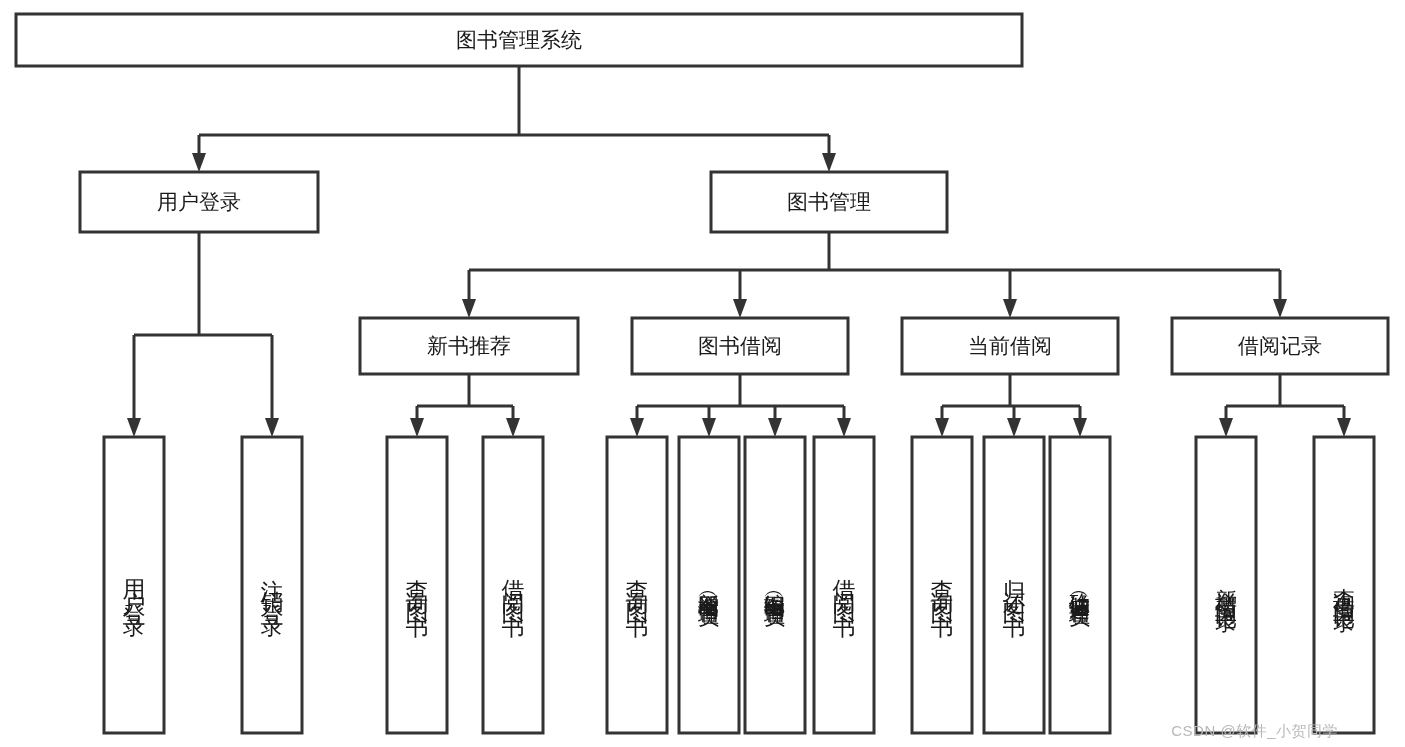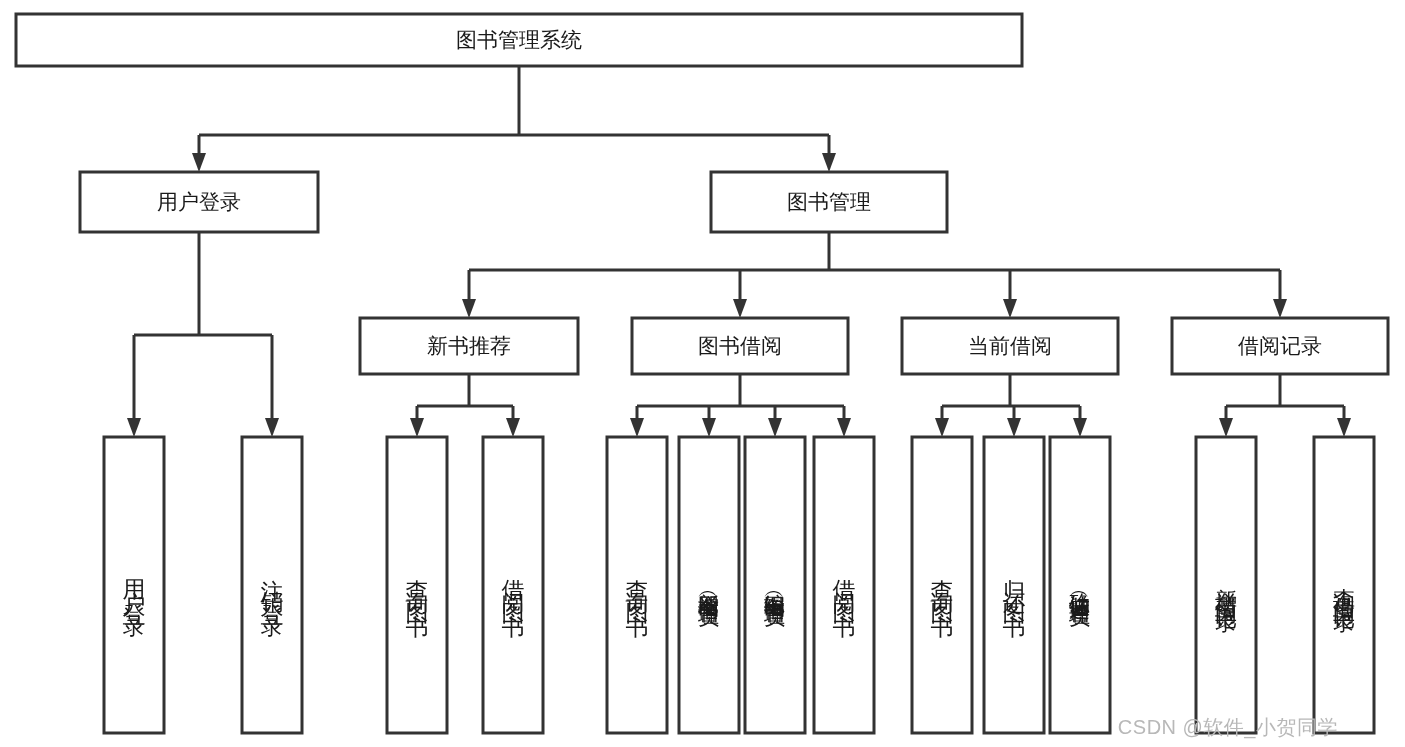--- a/index.html
+++ b/index.html
@@ -61,21 +61,21 @@
     align-items: flex-start;
     justify-content: center;
     white-space: nowrap;
     pointer-events: none;
   }
   .watermark {
     position: absolute;
     right: 8px;
     bottom: 6px;
     font-family: "Liberation Sans", "DejaVu Sans", sans-serif;
-    font-size: 20px;
+    font-size: 15px;
     color: #b8b8b8;
     letter-spacing: 0.5px;
     white-space: nowrap;
   }
 </style>
 </head>
 <body>
 
 <div id="diagram-root">
   <svg id="tree-svg" viewBox="0 0 1405 747">

